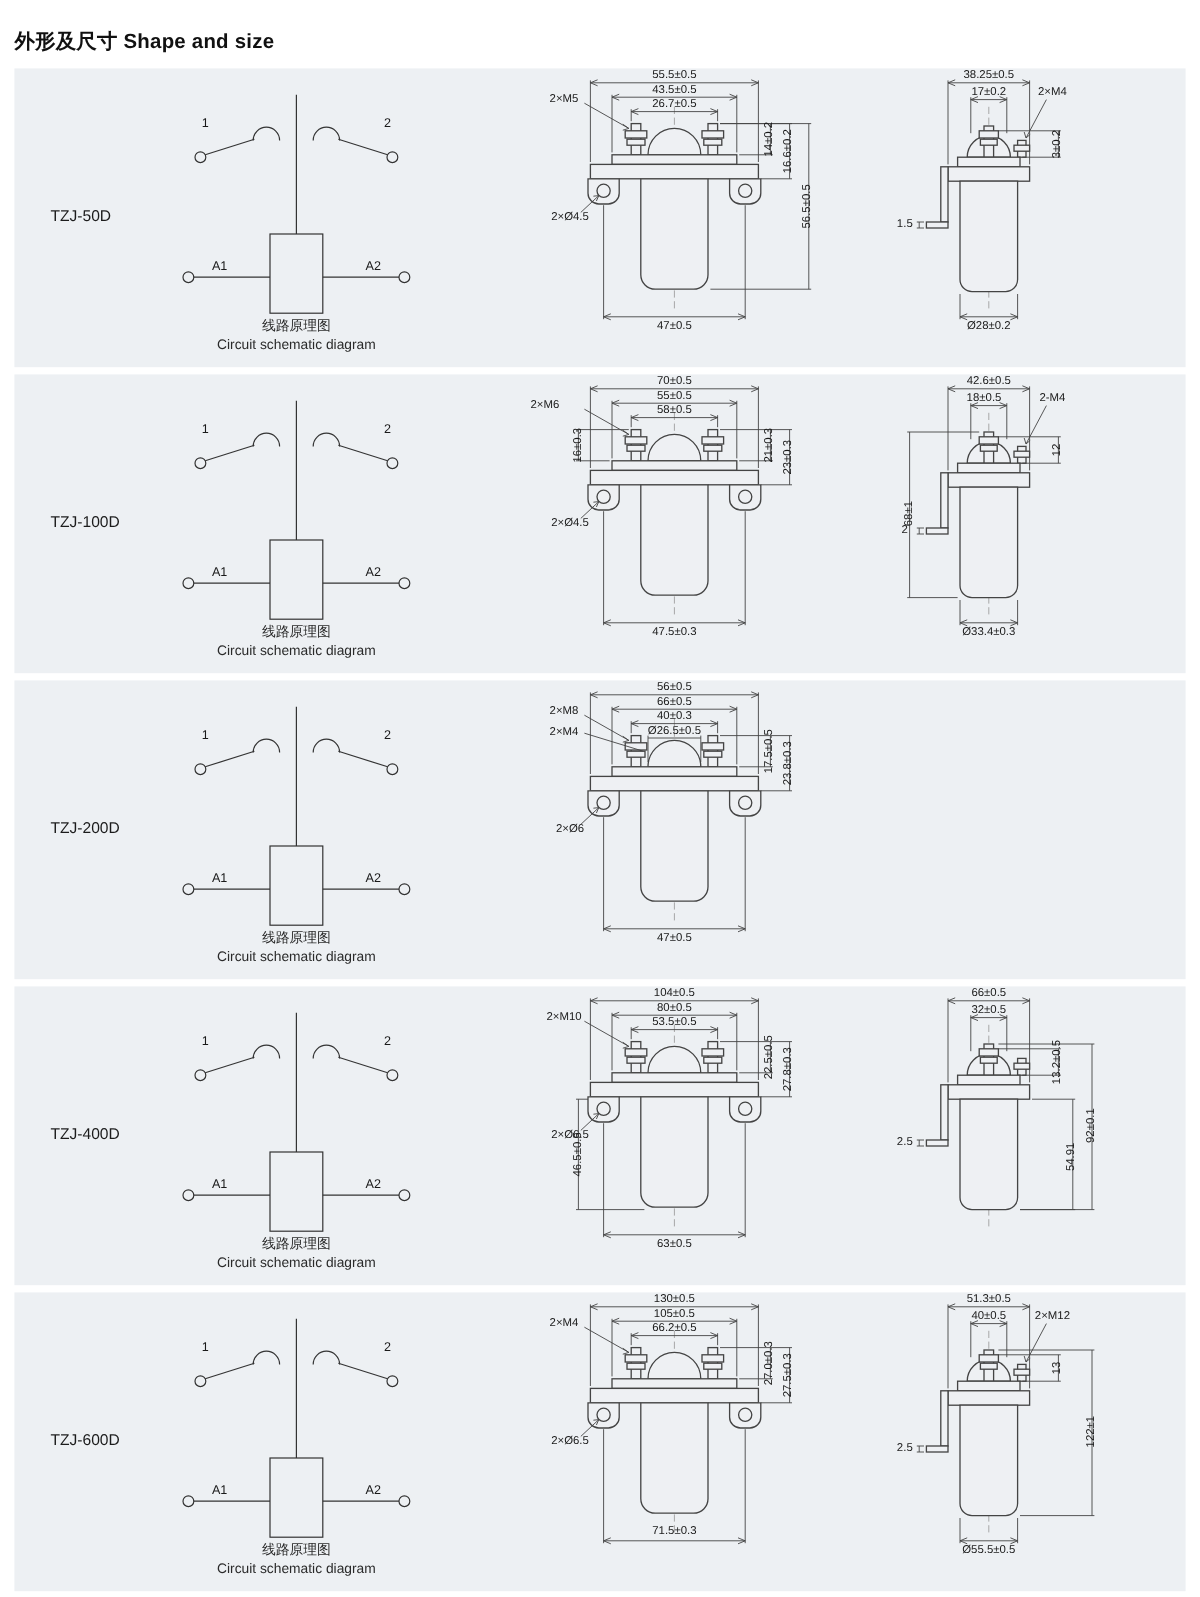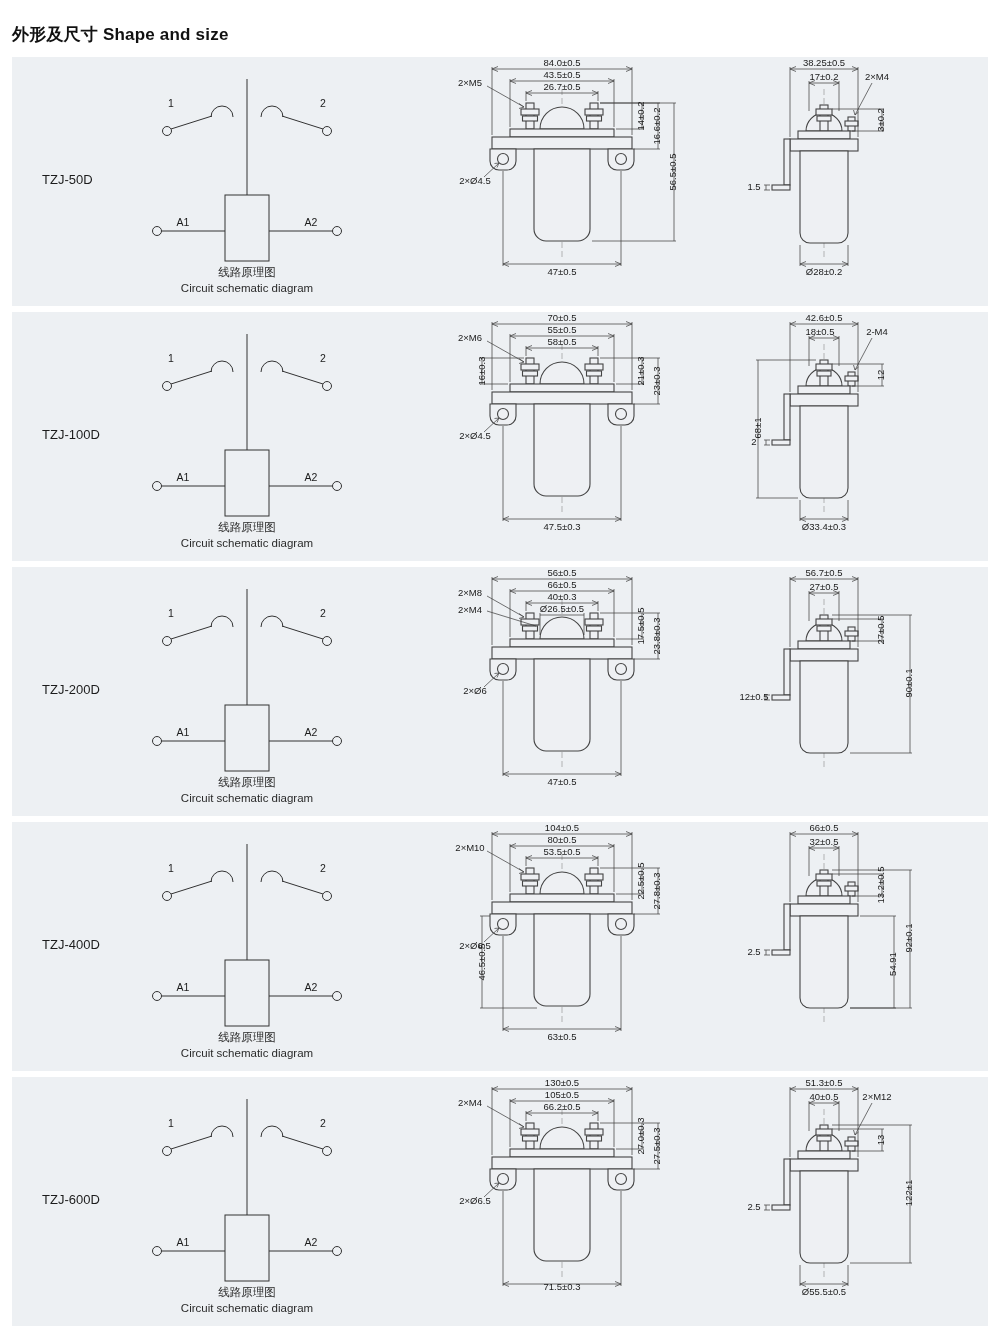--- a/index.html
+++ b/index.html
@@ -174,21 +174,21 @@
     <span class="slbl" style="left:184px;top:157px">A2</span>
     <div class="cap">
       <div>线路原理图</div>
       <div>Circuit schematic diagram</div>
     </div>
   </div>
   <div class="front">
     <svg class="fill" viewBox="0 0 250 245">
         <use href="#sym-front"></use>
       </svg>
-    <span class="dim" style="left:120px;top:4px">84.0±0.5</span>
+    <span class="dim" style="left:120px;top:4px">55.5±0.5</span>
     <span class="dim" style="left:120px;top:16px">43.5±0.5</span>
     <span class="dim" style="left:120px;top:28px">26.7±0.5</span>
     <span class="dim" style="left:120px;top:40px"></span>
     <span class="dim" style="left:28px;top:24px">2×M5</span>
     <span class="dim" style="left:28px;top:41px"></span>
     <span class="dim" style="left:33px;top:122px">2×Ø4.5</span>
     <span class="dim rot" style="left:199px;top:57px">14±0.2</span>
     <span class="dim rot" style="left:215px;top:67px">16.6±0.2</span>
     <span class="dim rot" style="left:231px;top:113px">56.5±0.5</span>
     <span class="dim rot" style="left:40px;top:57px"></span>
@@ -227,21 +227,21 @@
     </div>
   </div>
   <div class="front">
     <svg class="fill" viewBox="0 0 250 245">
         <use href="#sym-front"></use>
       </svg>
     <span class="dim" style="left:120px;top:4px">70±0.5</span>
     <span class="dim" style="left:120px;top:16px">55±0.5</span>
     <span class="dim" style="left:120px;top:28px">58±0.5</span>
     <span class="dim" style="left:120px;top:40px"></span>
-    <span class="dim" style="left:28px;top:24px">2×M6</span>
+    <span class="dim" style="left:12px;top:24px">2×M6</span>
     <span class="dim" style="left:28px;top:41px"></span>
     <span class="dim" style="left:33px;top:122px">2×Ø4.5</span>
     <span class="dim rot" style="left:199px;top:57px">21±0.3</span>
     <span class="dim rot" style="left:215px;top:67px">23±0.3</span>
     <span class="dim rot" style="left:231px;top:113px"></span>
     <span class="dim rot" style="left:40px;top:57px">16±0.3</span>
     <span class="dim rot" style="left:40px;top:138px"></span>
     <span class="dim" style="left:120px;top:213px">47.5±0.3</span>
   </div>
   <div class="side">
@@ -286,34 +286,20 @@
     <span class="dim" style="left:28px;top:24px">2×M8</span>
     <span class="dim" style="left:28px;top:41px">2×M4</span>
     <span class="dim" style="left:33px;top:122px">2×Ø6</span>
     <span class="dim rot" style="left:199px;top:57px">17.5±0.5</span>
     <span class="dim rot" style="left:215px;top:67px">23.8±0.3</span>
     <span class="dim rot" style="left:231px;top:113px"></span>
     <span class="dim rot" style="left:40px;top:57px"></span>
     <span class="dim rot" style="left:40px;top:138px"></span>
     <span class="dim" style="left:120px;top:213px">47±0.5</span>
   </div>
-  <div class="side">
-    <svg class="fill" viewBox="0 0 210 245">
-        <use href="#sym-side"></use>
-      </svg>
-    <span class="dim" style="left:100px;top:4px">56.7±0.5</span>
-    <span class="dim" style="left:100px;top:18px">27±0.5</span>
-    <span class="dim" style="left:153px;top:18px"></span>
-    <span class="dim rot" style="left:157px;top:61px">27±0.5</span>
-    <span class="dim rot" style="left:169px;top:140px"></span>
-    <span class="dim rot" style="left:185px;top:114px">90±0.1</span>
-    <span class="dim rot" style="left:34px;top:114px"></span>
-    <span class="dim" style="left:30px;top:128px">12±0.5</span>
-    <span class="dim" style="left:100px;top:213px"></span>
-  </div>
 </section>
 
 <section class="row r4">
   <div class="model">TZJ-400D</div>
   <div class="schem">
     <svg class="fill" viewBox="0 0 240 230">
         <use href="#sym-schem"></use>
       </svg>
     <span class="slbl" style="left:44px;top:38px">1</span>
     <span class="slbl" style="left:196px;top:38px">2</span>
@@ -382,21 +368,21 @@
     <span class="dim" style="left:120px;top:28px">66.2±0.5</span>
     <span class="dim" style="left:120px;top:40px"></span>
     <span class="dim" style="left:28px;top:24px">2×M4</span>
     <span class="dim" style="left:28px;top:41px"></span>
     <span class="dim" style="left:33px;top:122px">2×Ø6.5</span>
     <span class="dim rot" style="left:199px;top:57px">27.0±0.3</span>
     <span class="dim rot" style="left:215px;top:67px">27.5±0.3</span>
     <span class="dim rot" style="left:231px;top:113px"></span>
     <span class="dim rot" style="left:40px;top:57px"></span>
     <span class="dim rot" style="left:40px;top:138px"></span>
-    <span class="dim" style="left:120px;top:208px">71.5±0.3</span>
+    <span class="dim" style="left:120px;top:197px">71.5±0.3</span>
   </div>
   <div class="side">
     <svg class="fill" viewBox="0 0 210 245">
         <use href="#sym-side"></use>
       </svg>
     <span class="dim" style="left:100px;top:4px">51.3±0.5</span>
     <span class="dim" style="left:100px;top:18px">40±0.5</span>
     <span class="dim" style="left:153px;top:18px">2×M12</span>
     <span class="dim rot" style="left:157px;top:61px">13</span>
     <span class="dim rot" style="left:169px;top:140px"></span>

